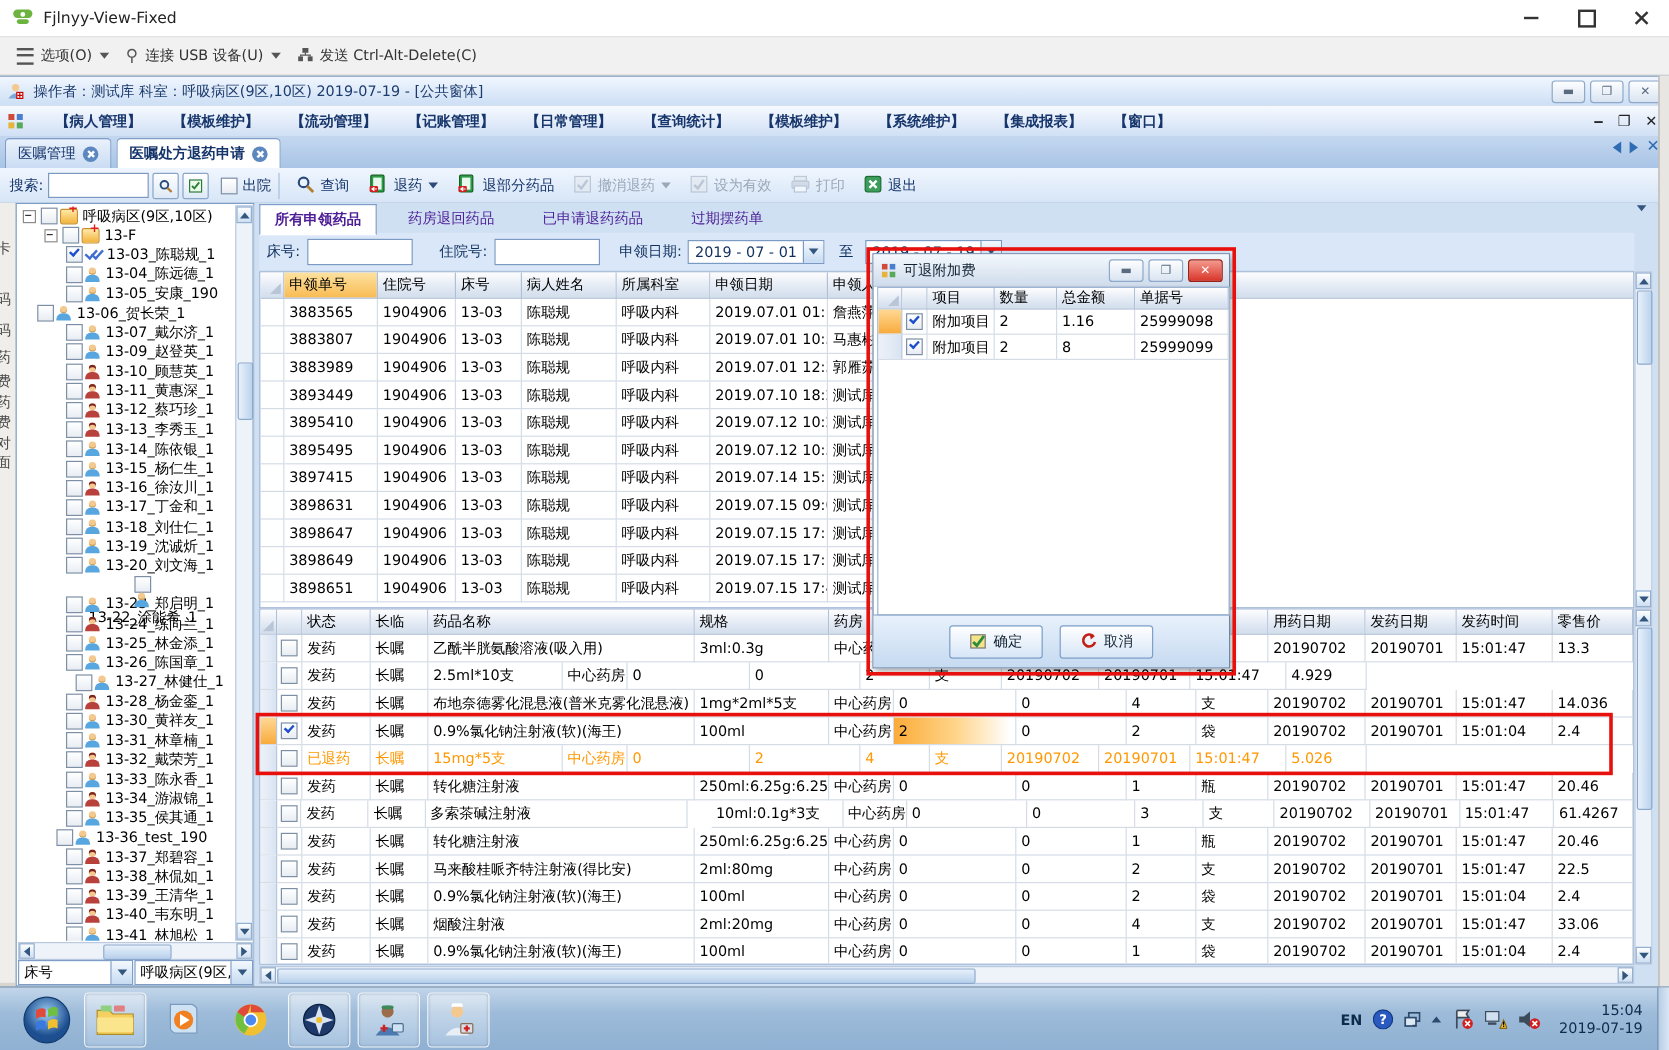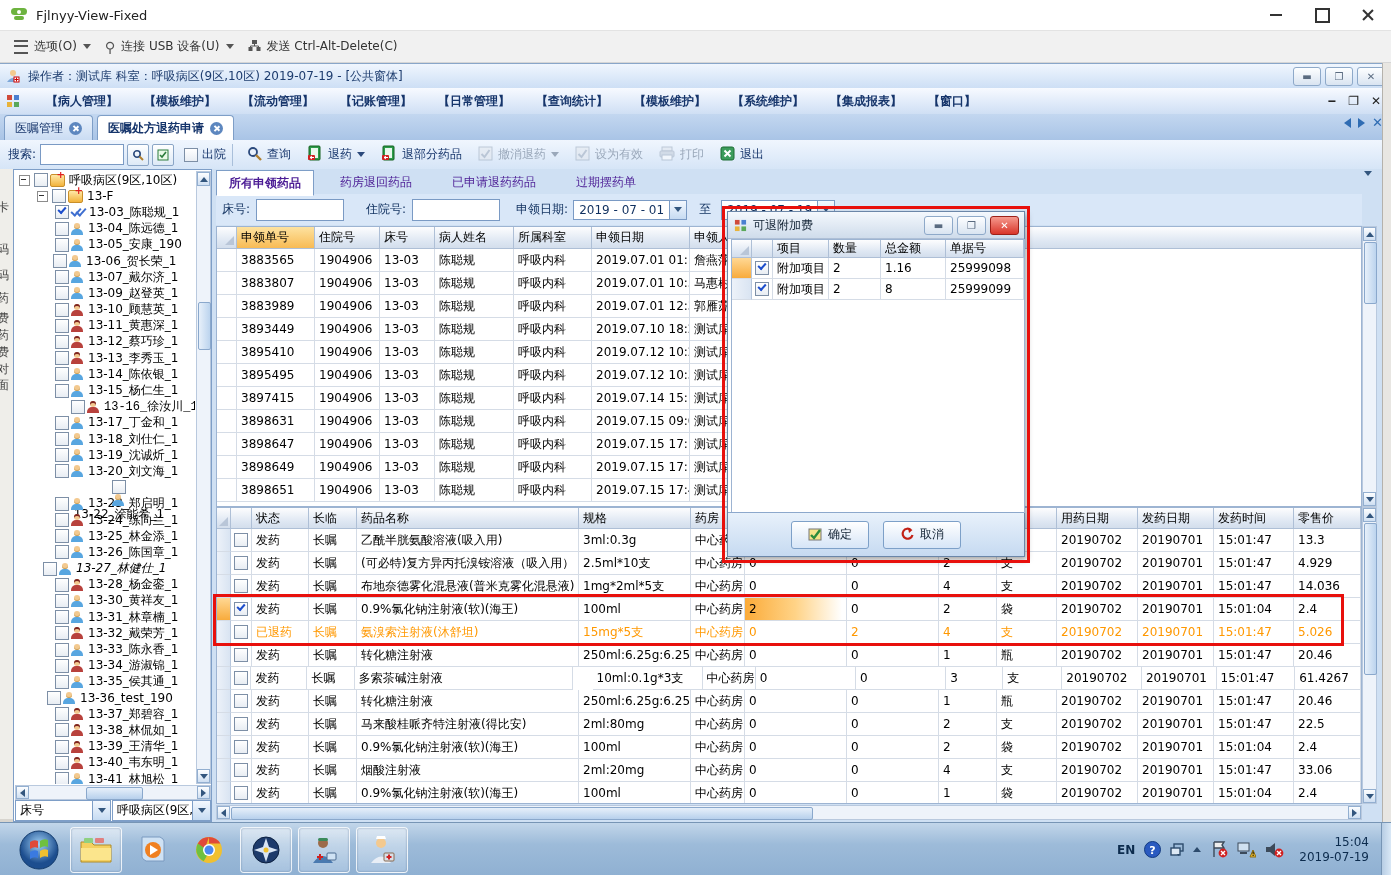--- a/index.html
+++ b/index.html
@@ -345,21 +345,21 @@
           <span>13-04_陈远德_1</span>
         </div>
         <div class="trow" style="padding-left: 40px;">
           <span class="cb"></span>
           <span class="person m">
             <span class="head"></span>
             <span class="bodyp"></span>
           </span>
           <span>13-05_安康_190</span>
         </div>
-        <div class="trow" style="padding-left: 38px;">
+        <div class="trow" style="padding-left: 16px;">
           <span class="cb"></span>
           <span class="person m">
             <span class="head"></span>
             <span class="bodyp"></span>
           </span>
           <span>13-06_贺长荣_1</span>
         </div>
         <div class="trow" style="padding-left: 40px;">
           <span class="cb"></span>
           <span class="person m">
@@ -417,21 +417,21 @@
           <span>13-14_陈依银_1</span>
         </div>
         <div class="trow" style="padding-left: 40px;">
           <span class="cb"></span>
           <span class="person m">
             <span class="head"></span>
             <span class="bodyp"></span>
           </span>
           <span>13-15_杨仁生_1</span>
         </div>
-        <div class="trow" style="padding-left: 56px; font-family: Liberation Mono, monospace;">
+        <div class="trow" style="padding-left: 40px;">
           <span class="cb"></span>
           <span class="person f">
             <span class="head"></span>
             <span class="bodyp"></span>
           </span>
           <span>13-16_徐汝川_1</span>
         </div>
         <div class="trow" style="padding-left: 40px;">
           <span class="cb"></span>
           <span class="person m">
@@ -497,21 +497,21 @@
           <span>13-25_林金添_1</span>
         </div>
         <div class="trow" style="padding-left: 40px;">
           <span class="cb"></span>
           <span class="person m">
             <span class="head"></span>
             <span class="bodyp"></span>
           </span>
           <span>13-26_陈国章_1</span>
         </div>
-        <div class="trow" style="padding-left: 28px; font-style: italic;">
+        <div class="trow" style="padding-left: 48px;">
           <span class="cb"></span>
           <span class="person m">
             <span class="head"></span>
             <span class="bodyp"></span>
           </span>
           <span>13-27_林健仕_1</span>
         </div>
         <div class="trow" style="padding-left: 40px;">
           <span class="cb"></span>
           <span class="person f">
@@ -861,21 +861,20 @@
         <div class="gcell" style="width: 80px; height: 23px;">15:01:47</div>
         <div class="gcell" style="width: 67px; height: 23px;">13.3</div>
       </div>
       <div class="grow" style="top: 44px; height: 23px;">
         <div class="gcell rowhdr" style="width: 14px; height: 23px;"></div>
         <div class="gcell" style="width: 21px; height: 23px; padding: 0px;">
           <span class="cb" style="margin: 0px auto;"></span>
         </div>
         <div class="gcell" style="width: 57px; height: 23px;">发药</div>
         <div class="gcell" style="width: 48px; height: 23px;">长嘱</div>
-        <div class="gcell" style="width: 222px; height: 23px;">(可必特)复方异丙托溴铵溶液（吸入用）</div>
         <div class="gcell" style="width: 112px; height: 23px;">2.5ml*10支</div>
         <div class="gcell" style="width: 54px; height: 23px;">中心药房</div>
         <div class="gcell" style="width: 102px; height: 23px;">0</div>
         <div class="gcell" style="width: 92px; height: 23px;">0</div>
         <div class="gcell" style="width: 58px; height: 23px;">2</div>
         <div class="gcell" style="width: 60px; height: 23px;">支</div>
         <div class="gcell" style="width: 81px; height: 23px;">20190702</div>
         <div class="gcell" style="width: 76px; height: 23px;">20190701</div>
         <div class="gcell" style="width: 80px; height: 23px;">15:01:47</div>
         <div class="gcell" style="width: 67px; height: 23px;">4.929</div>
@@ -918,21 +917,20 @@
         <div class="gcell" style="width: 80px; height: 23px;">15:01:04</div>
         <div class="gcell" style="width: 67px; height: 23px;">2.4</div>
       </div>
       <div class="grow returned" style="top: 113px; height: 23px;">
         <div class="gcell rowhdr" style="width: 14px; height: 23px;"></div>
         <div class="gcell" style="width: 21px; height: 23px; padding: 0px;">
           <span class="cb" style="margin: 0px auto;"></span>
         </div>
         <div class="gcell" style="width: 57px; height: 23px;">已退药</div>
         <div class="gcell" style="width: 48px; height: 23px;">长嘱</div>
-        <div class="gcell" style="width: 222px; height: 23px;">氨溴索注射液(沐舒坦)</div>
         <div class="gcell" style="width: 112px; height: 23px;">15mg*5支</div>
         <div class="gcell" style="width: 54px; height: 23px;">中心药房</div>
         <div class="gcell" style="width: 102px; height: 23px;">0</div>
         <div class="gcell" style="width: 92px; height: 23px;">2</div>
         <div class="gcell" style="width: 58px; height: 23px;">4</div>
         <div class="gcell" style="width: 60px; height: 23px;">支</div>
         <div class="gcell" style="width: 81px; height: 23px;">20190702</div>
         <div class="gcell" style="width: 76px; height: 23px;">20190701</div>
         <div class="gcell" style="width: 80px; height: 23px;">15:01:47</div>
         <div class="gcell" style="width: 67px; height: 23px;">5.026</div>

